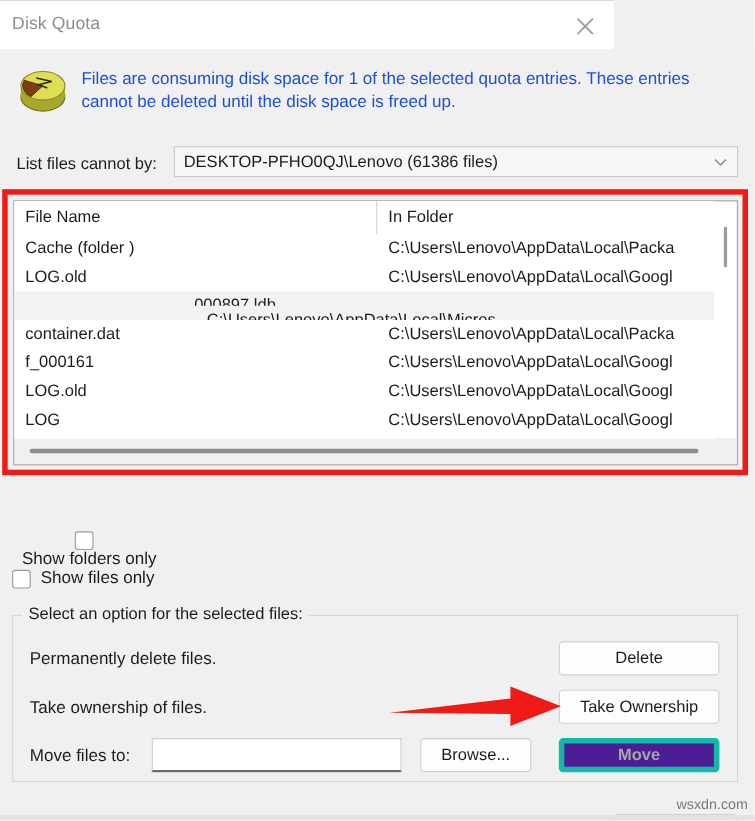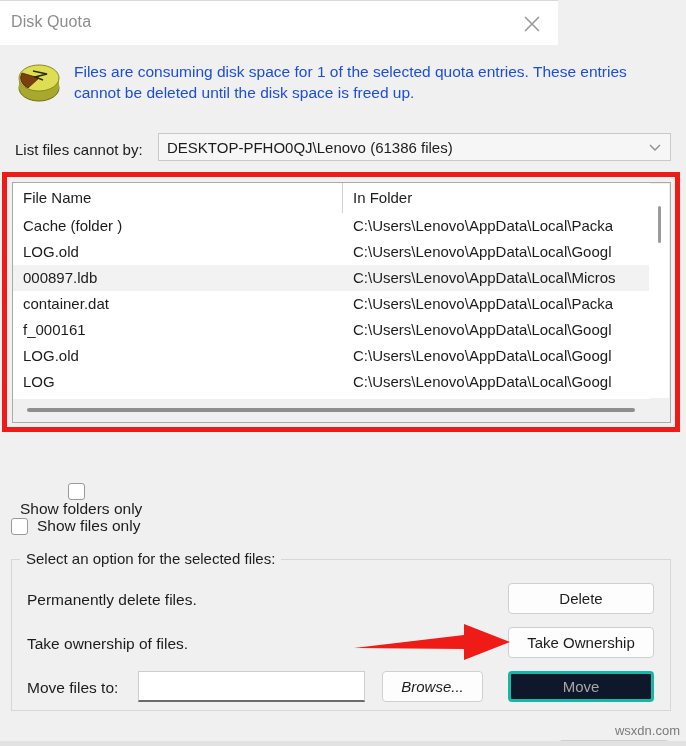--- a/index.html
+++ b/index.html
@@ -168,21 +168,21 @@
   }
   .hdr-name { width: 330px; border-right: 1px solid #d2d2d2; }
   .hdr-folder { width: 307px; }
 
   .list-row {
     display: flex;
     height: 26px;
     align-items: center;
     cursor: default;
   }
-  .list-row.selected { background: #f2f2f2; }
+  .list-row.selected { background: #f2f2f2; flex-direction: column; }
   .cell {
     font-size: 15px;
     color: #1c1c1c;
     padding-left: 10px;
     height: 26px;
     line-height: 26px;
     box-sizing: border-box;
     white-space: nowrap;
     overflow: hidden;
   }
@@ -291,28 +291,29 @@
     font-size: 15px;
     color: #1c1c1c;
     display: flex;
     align-items: center;
     justify-content: center;
     box-sizing: border-box;
     cursor: default;
     white-space: nowrap;
   }
   .btn.disabled {
-    background: #0f172a;
-    border: 3px solid #14b8a6;
+    background: #4c1d95;
+    border: 5px solid #14b8a6;
     color: #a6a6a6;
+    font-weight: bold;
   }
   .btn-delete { left: 508px; top: 538px; width: 146px; height: 31px; }
   .btn-own    { left: 508px; top: 582px; width: 146px; height: 31px; }
   .btn-move   { left: 508px; top: 626px; width: 146px; height: 31px; }
-  .btn-browse { left: 382px; top: 626px; width: 101px; height: 31px; font-style: italic; }
+  .btn-browse { left: 382px; top: 626px; width: 101px; height: 31px; }
   .btn-close  { left: 558px; top: 695px; width: 112px; height: 34px; }
 
   .move-input {
     position: absolute;
     left: 138px;
     top: 626px;
     width: 227px;
     height: 31px;
     background: #ffffff;
     border: 1px solid #cdcdcd;

